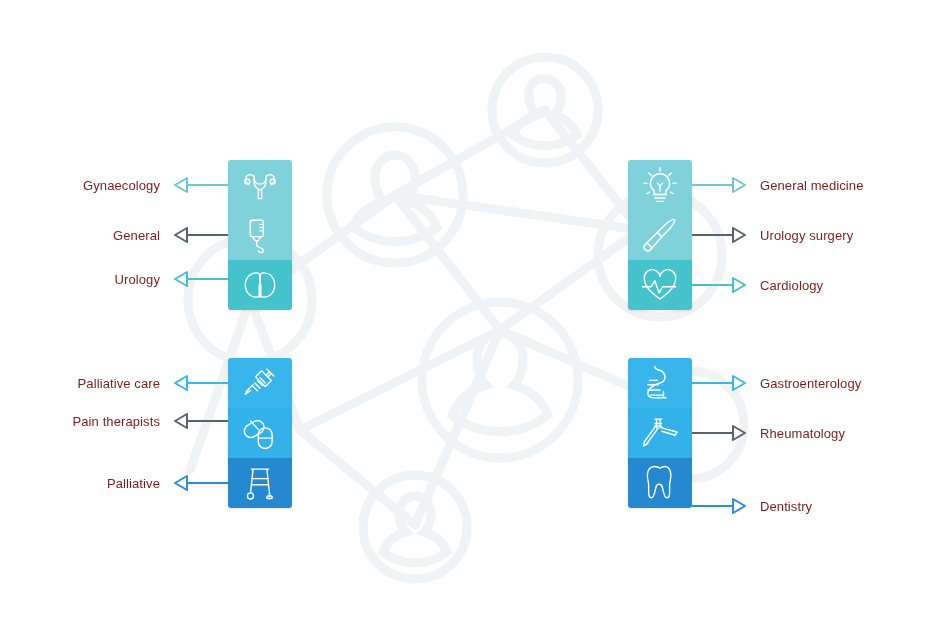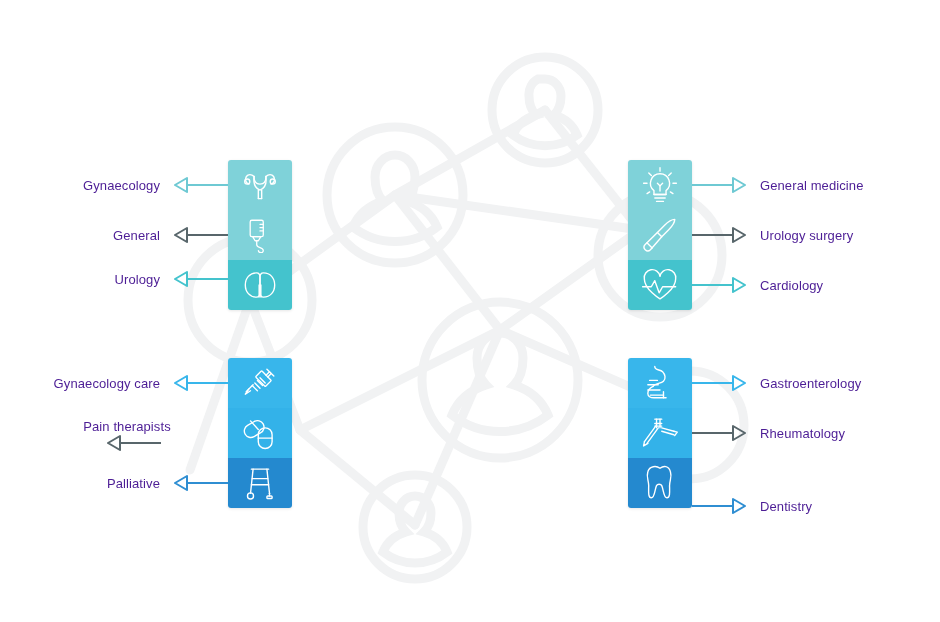--- a/index.html
+++ b/index.html
@@ -59,21 +59,21 @@
     position: absolute;
     height: 22px;
     display: flex;
     align-items: center;
   }
   .row.left  { right: 712px; left: 40px; justify-content: flex-end; }
   .row.right { left: 692px; right: 30px; justify-content: flex-start; }
 
   .label {
     font-size: 13px;
-    color: #4c1d95;
+    color: #7f1d1d;
     white-space: nowrap;
     letter-spacing: 0.1px;
   }
   .row.left  .label { text-align: right; margin-right: 14px; }
   .row.right .label { text-align: center;  margin-left: 14px; }
 
   .connector {
     display: flex;
     align-items: center;
     flex: 0 0 auto;
@@ -302,29 +302,29 @@
       <div class="row left" style="top: 268px;">
         <span class="label">Urology</span>
         <span class="connector">
           <svg class="head-svg" width="14" height="18" viewBox="0 0 14 18">
             <polygon points="13,2 1,9 13,16" fill="none" stroke="#44c3cd" stroke-width="2" stroke-linejoin="round"></polygon>
           </svg>
           <span class="shaft" style="background: rgb(68, 195, 205);"></span>
         </span>
       </div>
       <div class="row left" style="top: 372px;">
-        <span class="label">Gynaecology care</span>
+        <span class="label">Palliative care</span>
         <span class="connector">
           <svg class="head-svg" width="14" height="18" viewBox="0 0 14 18">
             <polygon points="13,2 1,9 13,16" fill="none" stroke="#38b6eb" stroke-width="2" stroke-linejoin="round"></polygon>
           </svg>
           <span class="shaft" style="background: rgb(56, 182, 235);"></span>
         </span>
       </div>
-      <div class="row left" style="top: 430px; flex-direction: column;">
+      <div class="row left" style="top: 410px;">
         <span class="label">Pain therapists</span>
         <span class="connector">
           <svg class="head-svg" width="14" height="18" viewBox="0 0 14 18">
             <polygon points="13,2 1,9 13,16" fill="none" stroke="#58666b" stroke-width="2" stroke-linejoin="round"></polygon>
           </svg>
           <span class="shaft" style="background: rgb(88, 102, 107);"></span>
         </span>
       </div>
       <div class="row left" style="top: 472px;">
         <span class="label">Palliative</span>

